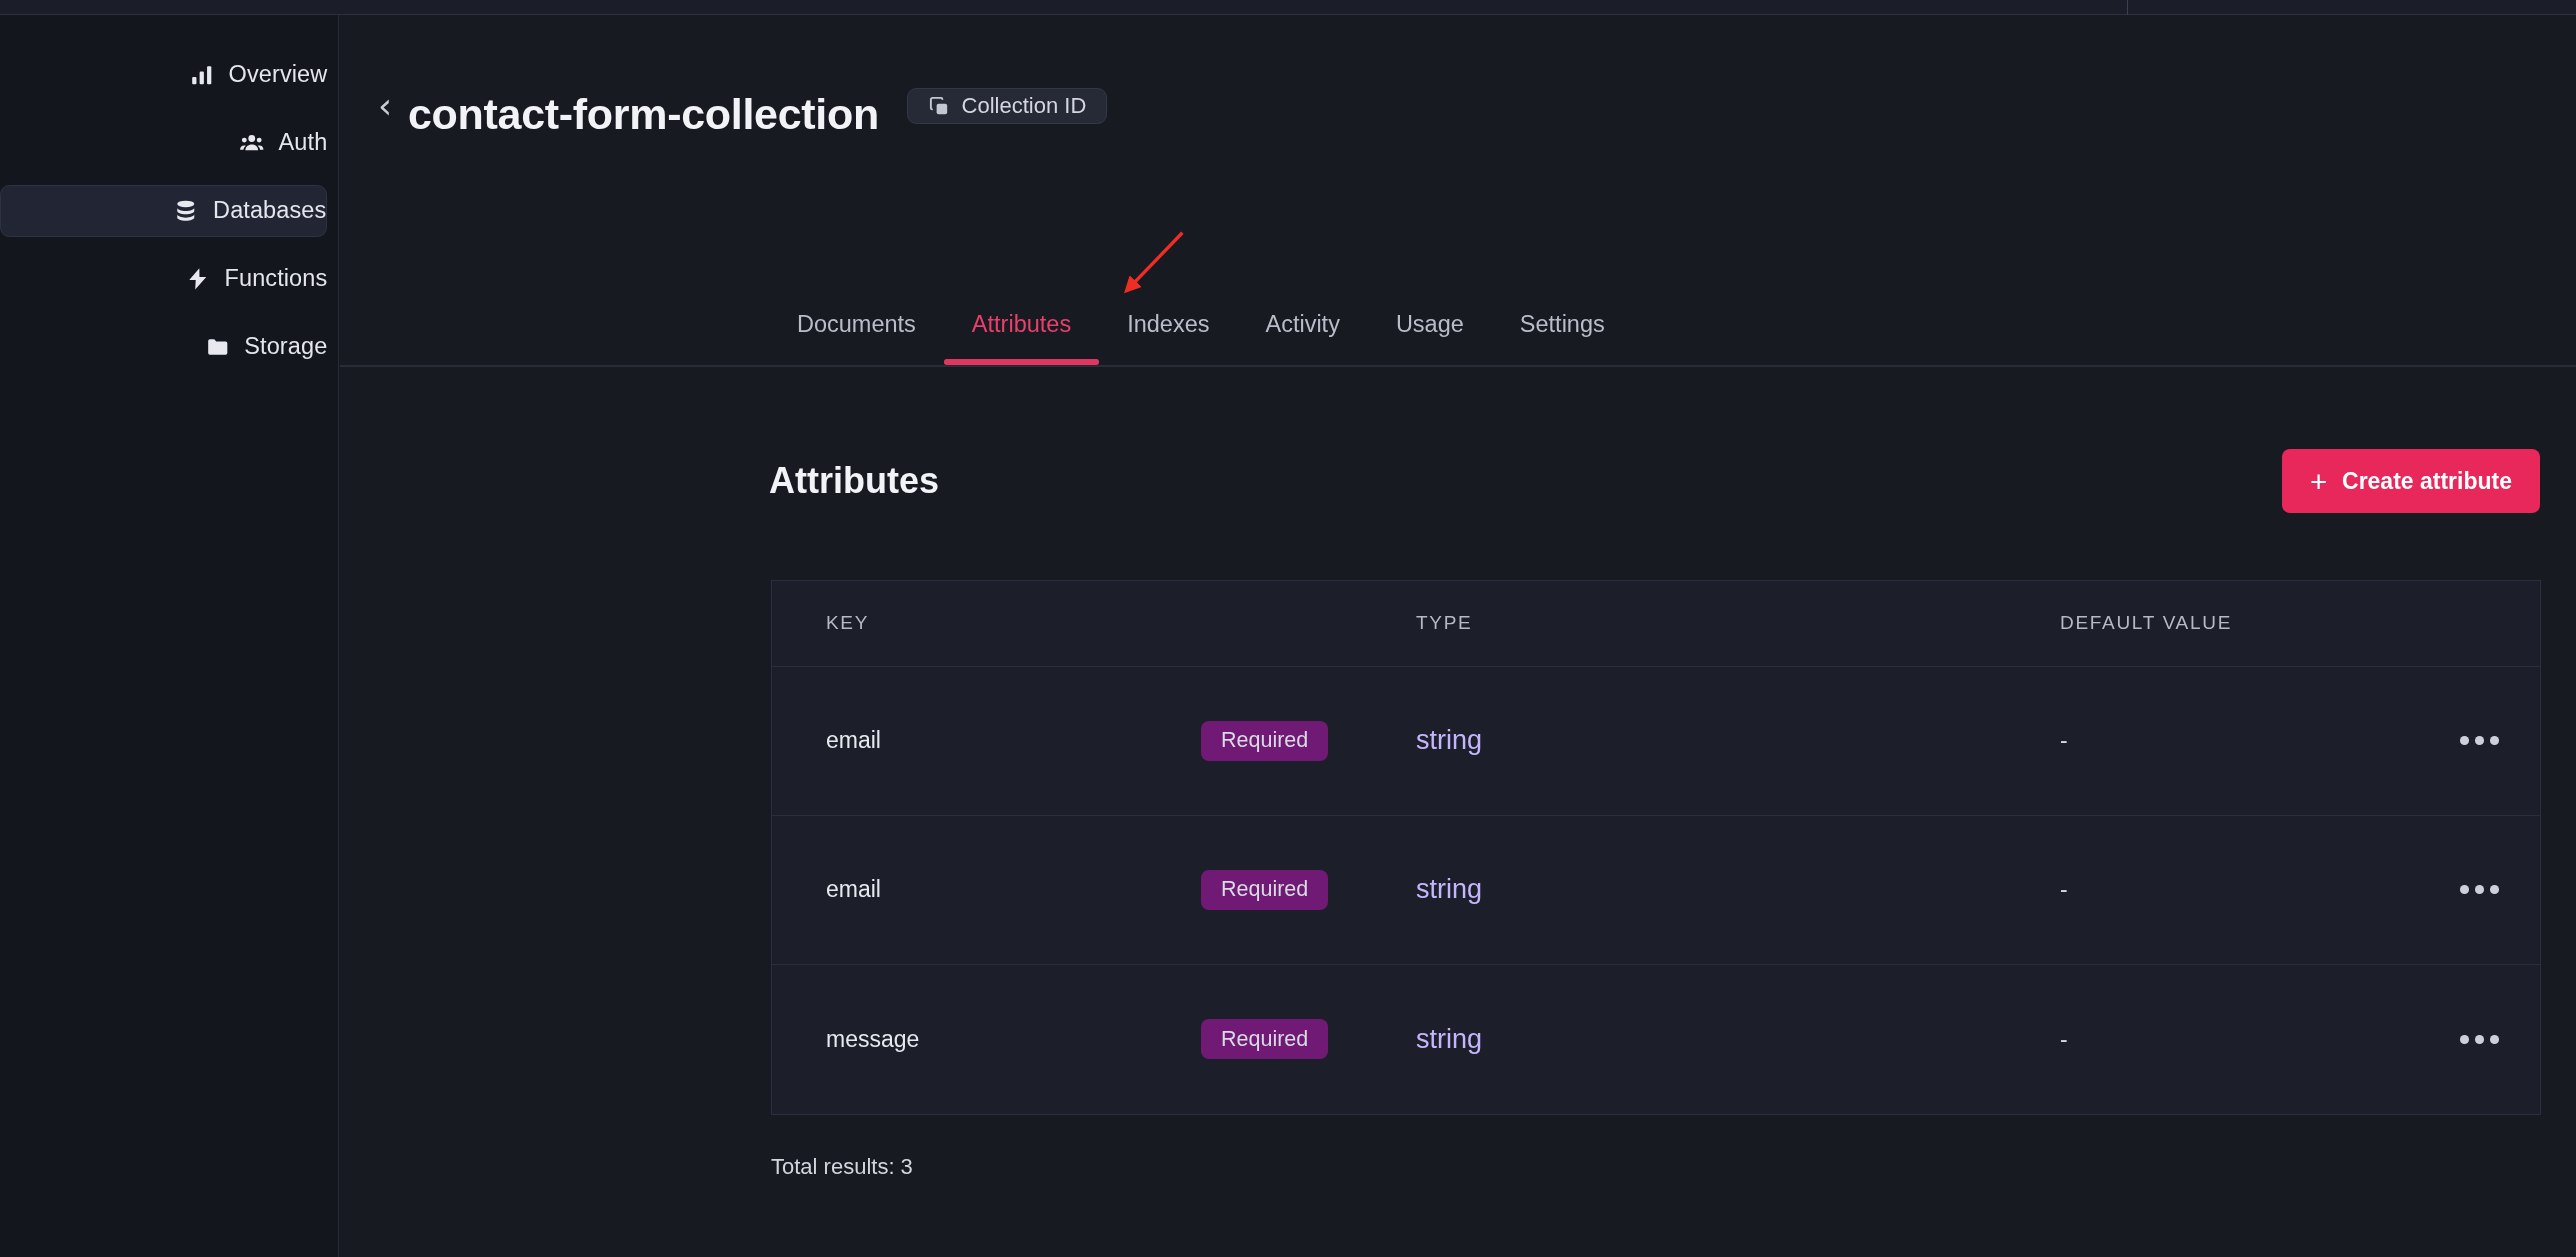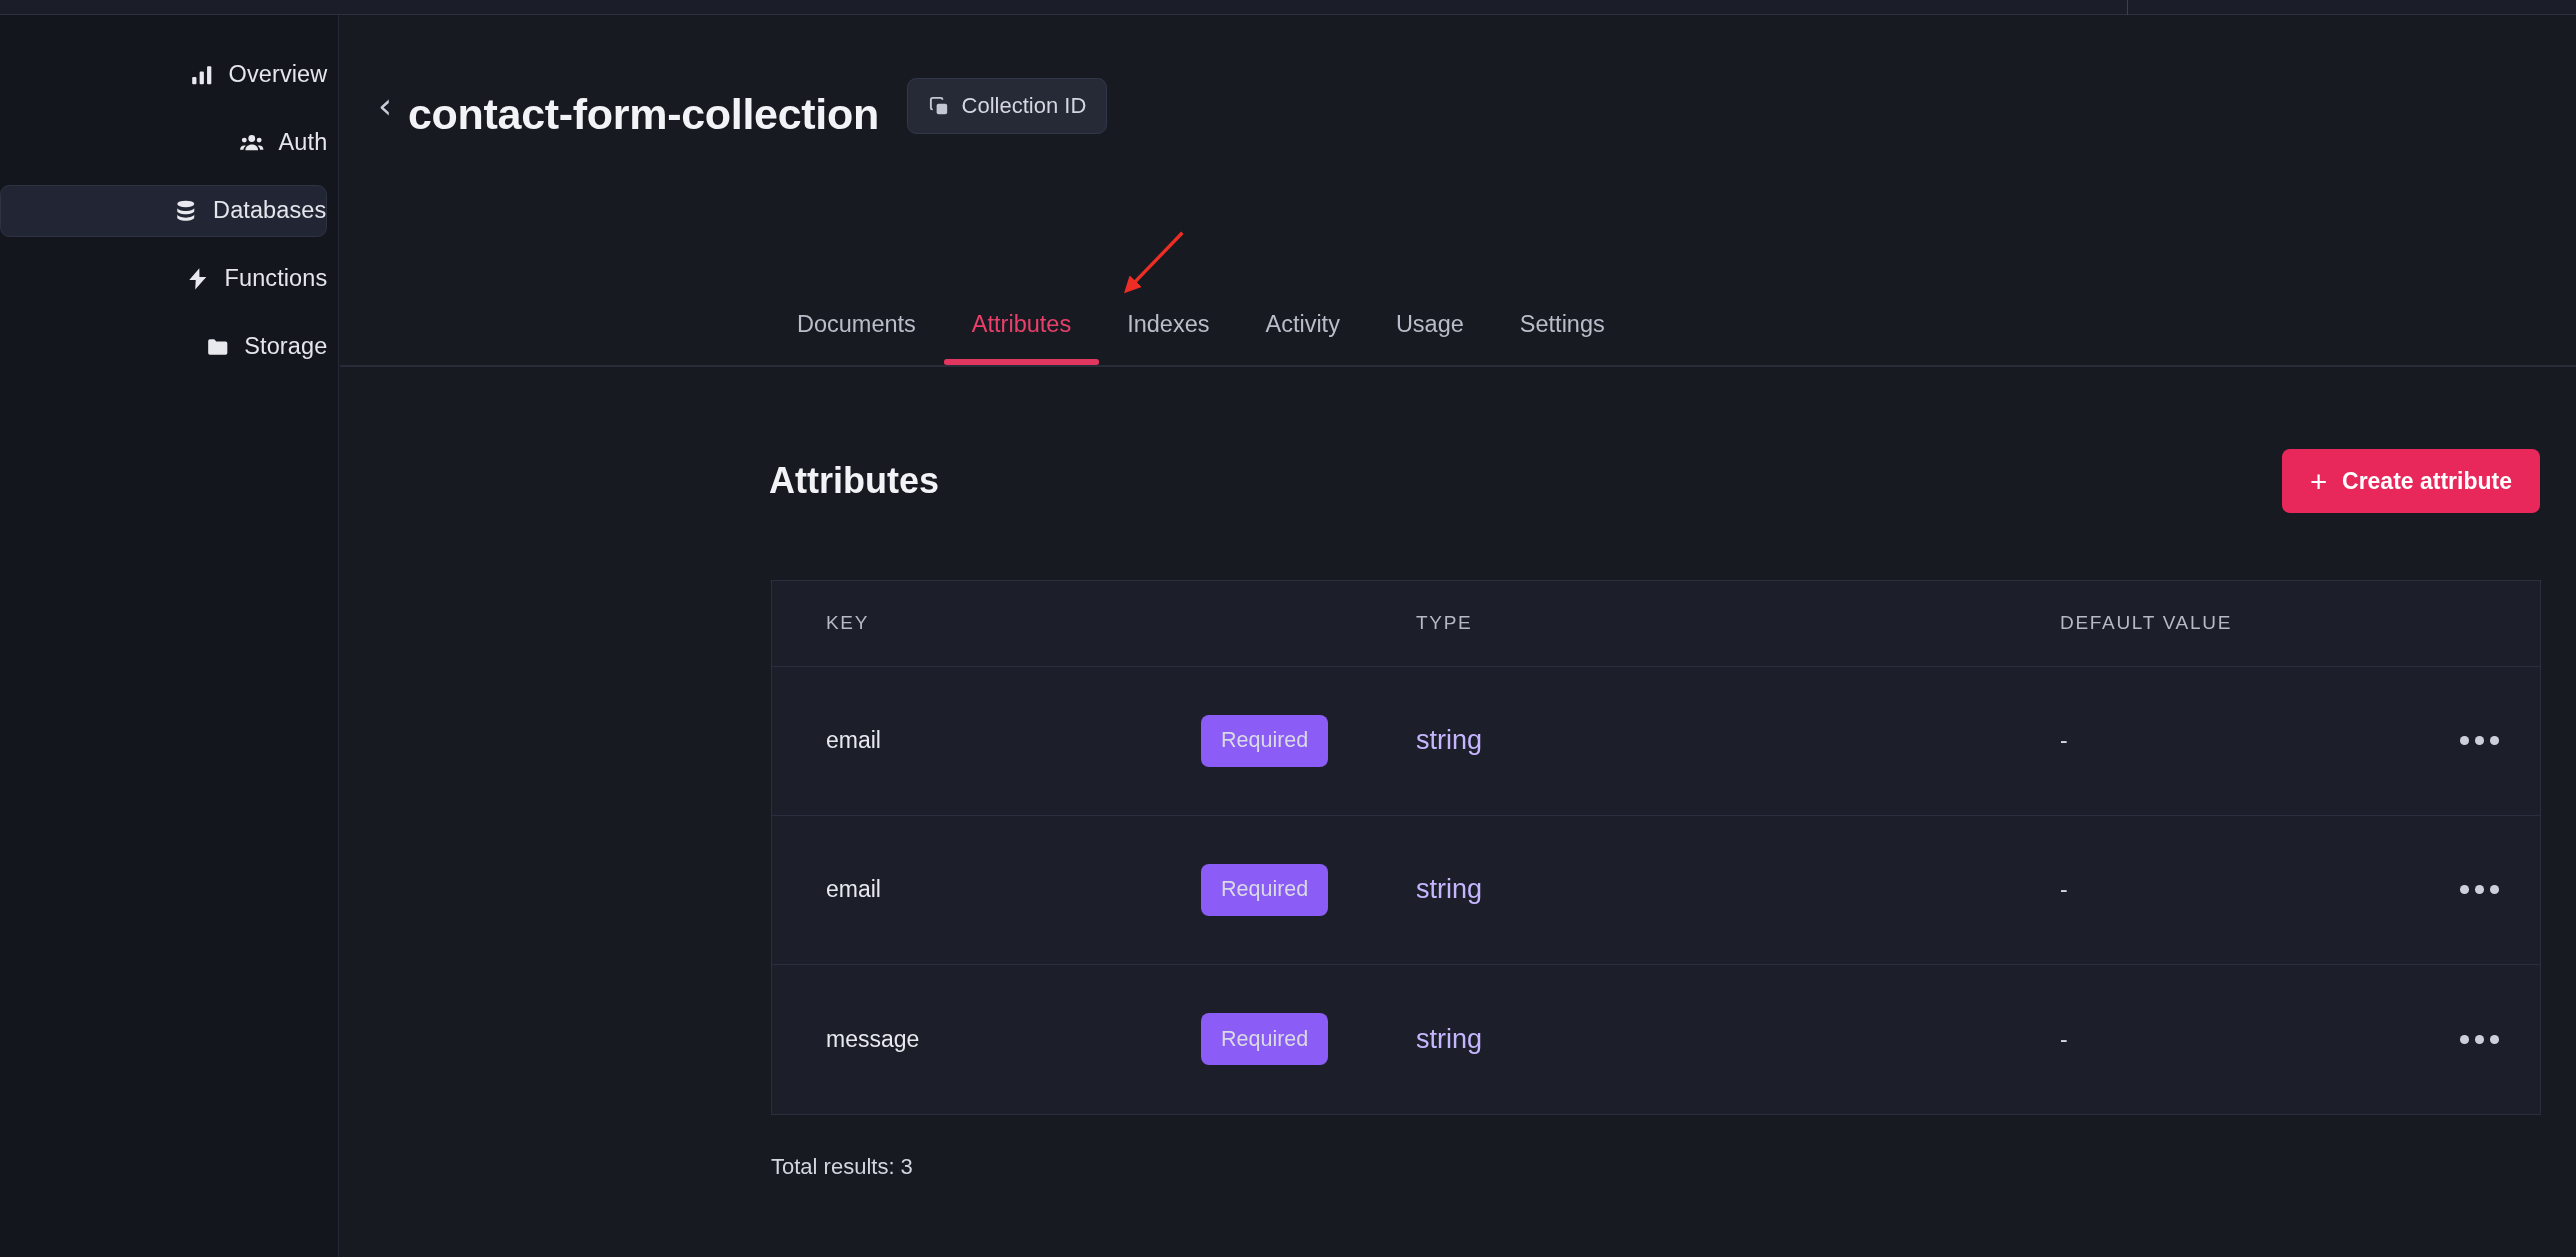--- a/index.html
+++ b/index.html
@@ -98,21 +98,21 @@
     font-weight: bold;
     color: #f2f3f6;
     letter-spacing: -0.3px;
     white-space: nowrap;
     margin-top: 16px;
   }
   #collection-id-pill {
     display: flex;
     align-items: center;
     gap: 10.7px;
-    height: 56px;
+    height: 36px;
     margin-left: 28px;
     padding: 8px 20px;
     border-radius: 9.4px;
     background: #262a36;
     border: 1.3px solid #333848;
     cursor: pointer;
   }
   #collection-id-pill .pill-label {
     font-size: 22px;
     color: #d4d7e0;
@@ -235,24 +235,24 @@
     color: #c4b5fd;
   }
   .cell-default {
     font-size: 23px;
     color: #d8dae2;
   }
   .req-badge {
     display: inline-flex;
     align-items: center;
     justify-content: center;
-    height: 52px;
+    height: 40px;
     padding: 0 20px;
     border-radius: 8px;
-    background: #8b5cf6;
+    background: #701a75;
     color: #d9dbe4;
     font-size: 21.5px;
     white-space: nowrap;
   }
   .dots-button {
     display: flex;
     align-items: center;
     gap: 6px;
     padding: 12px;
     background: none;

